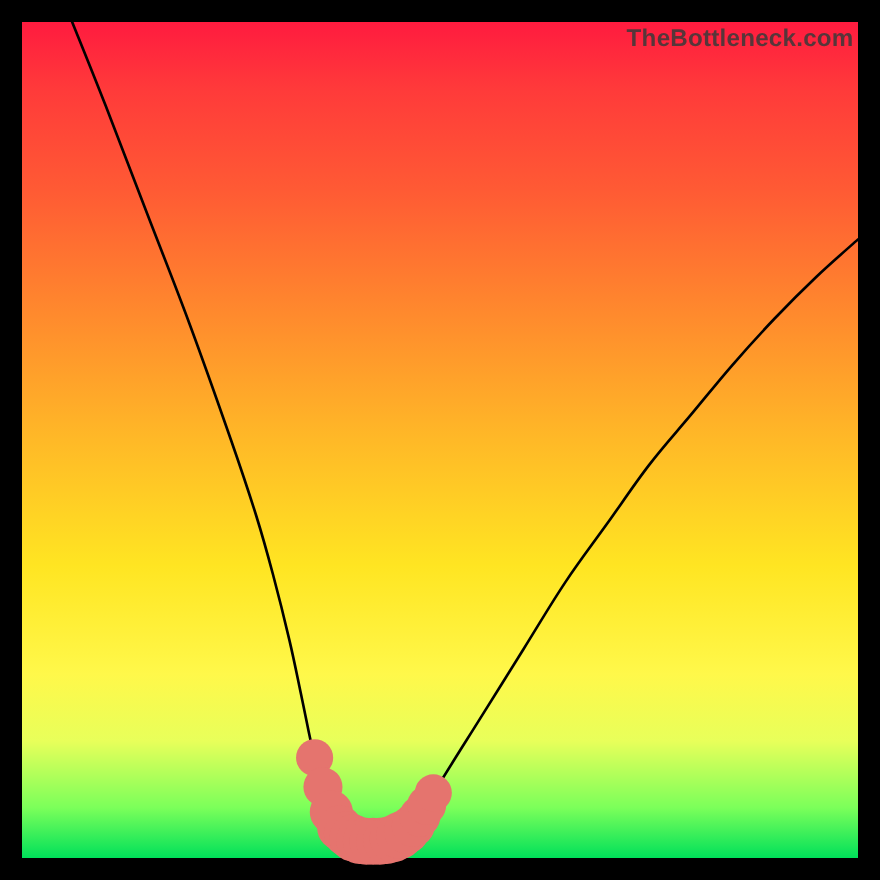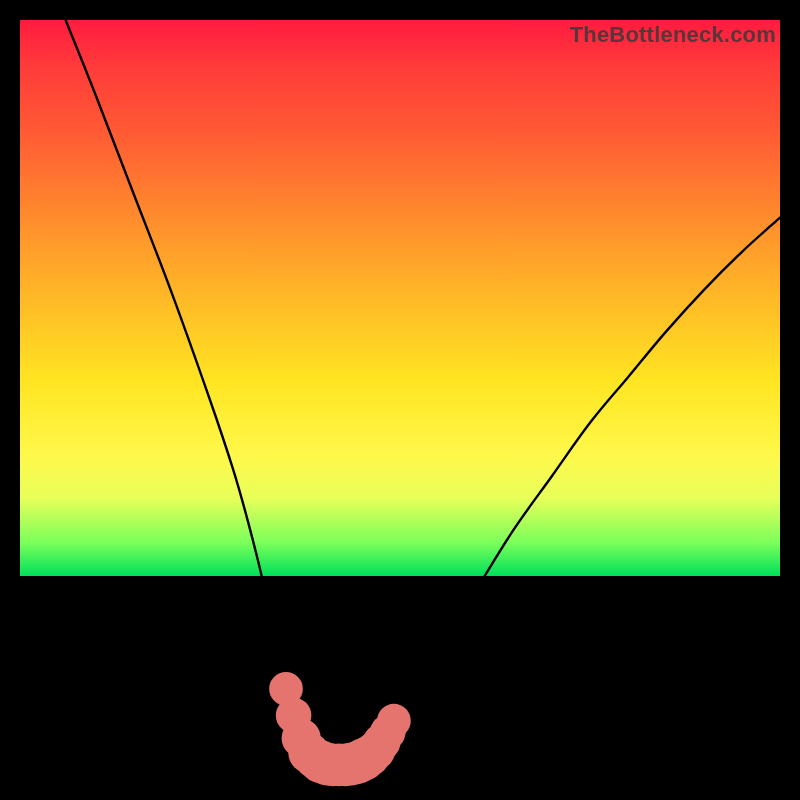--- a/index.html
+++ b/index.html
@@ -17,21 +17,21 @@
     top: 0;
     width: 800px;
     height: 800px;
     background: #000;
   }
   .plot-area {
     position: absolute;
     left: 20px;
     top: 20px;
     width: 760px;
-    height: 556px;
+    height: 760px;
     
     background: linear-gradient(
       to bottom,
       #ff1b3f 0%,
       #ff3a3a 8%,
       #ff5a34 20%,
       #ff8a2d 35%,
       #ffb927 50%,
       #ffe522 65%,
       #fff84a 78%,

